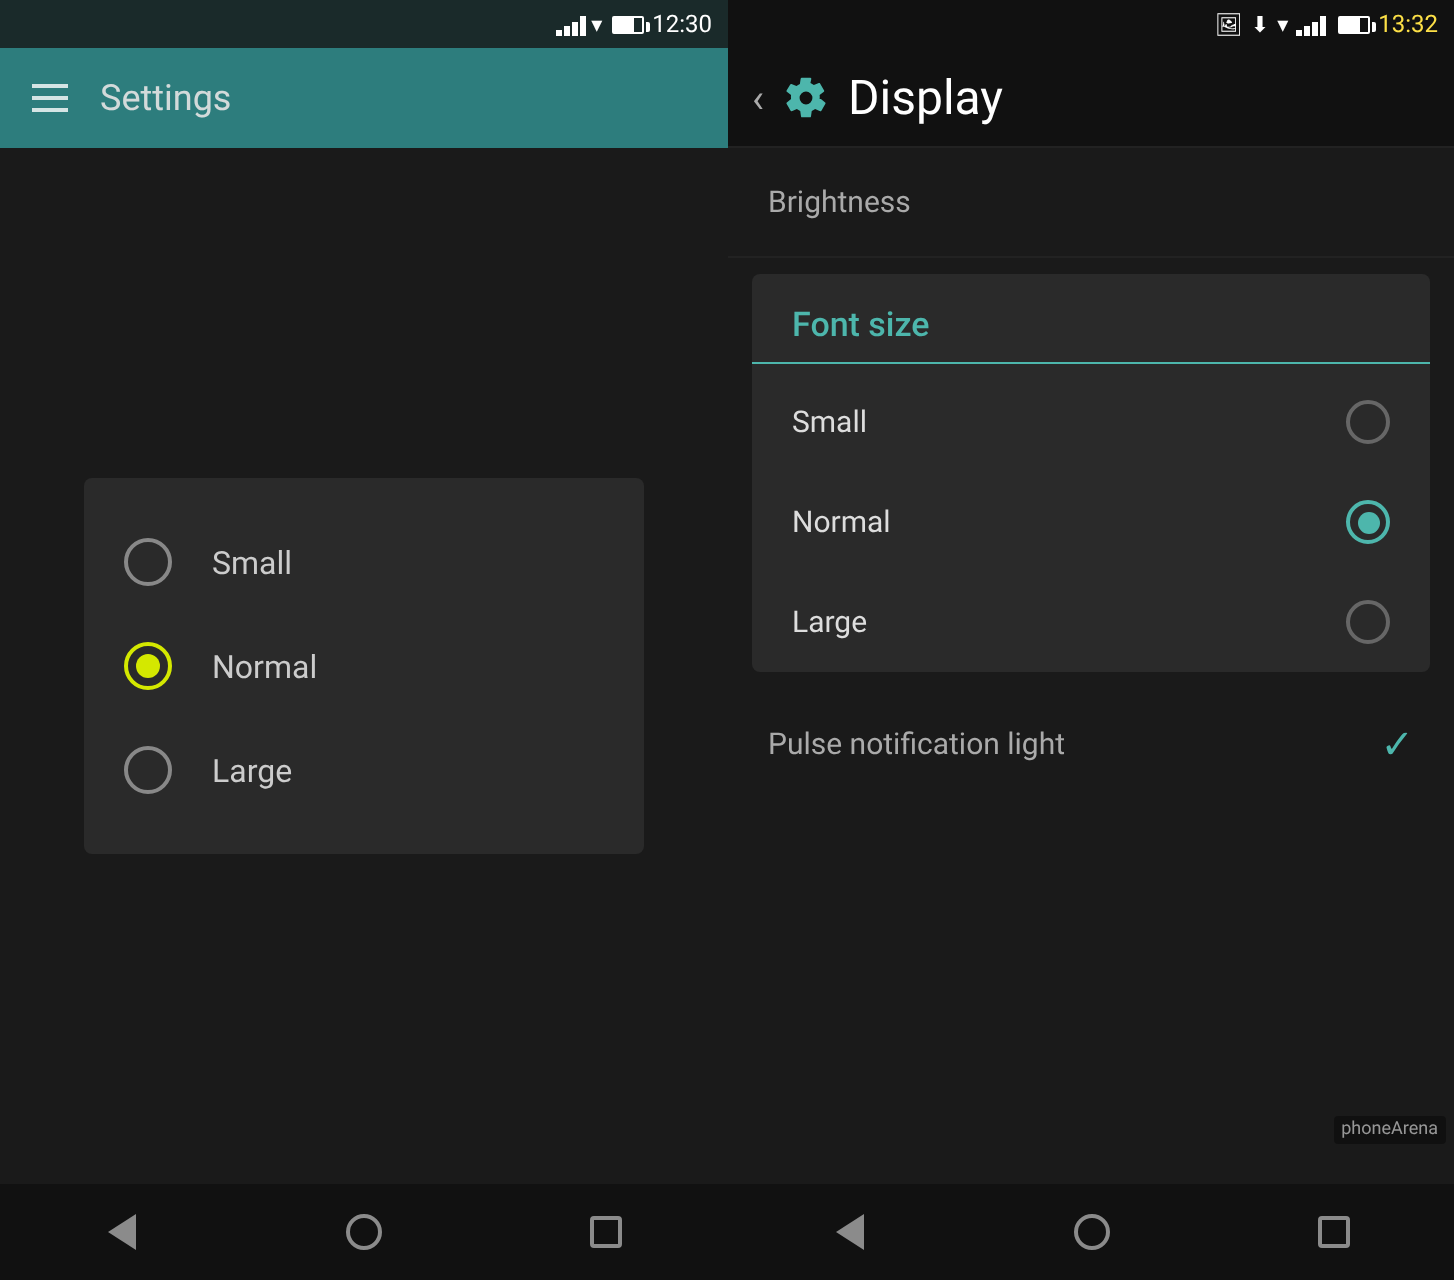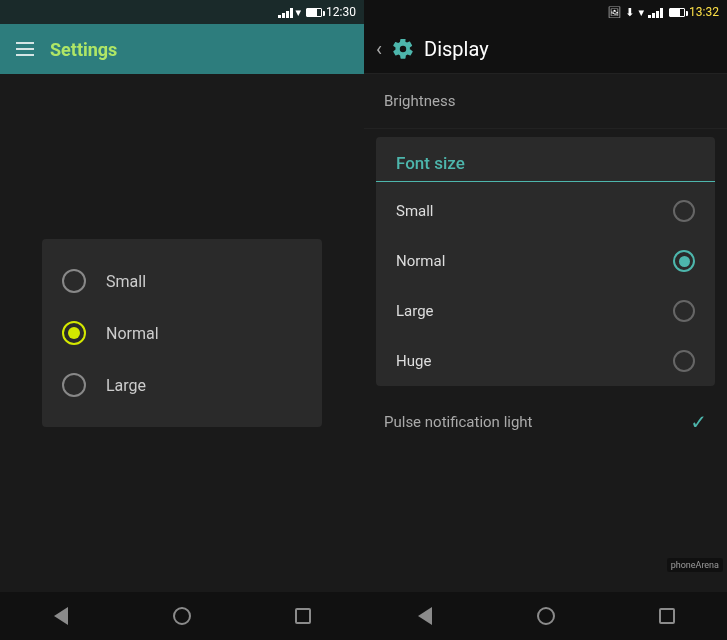--- a/index.html
+++ b/index.html
@@ -63,23 +63,23 @@
 
     .hamburger span {
       display: block;
       width: 18px;
       height: 2px;
       background: #fff;
       opacity: 0.8;
     }
 
     .top-bar-title-left {
-      color: #bef264;
+      color: #e5e5e5;
       font-size: 18px;
-      font-weight: 700;
+      font-weight: 400;
       opacity: 0.9;
     }
 
     .left-content {
       flex: 1;
       display: flex;
       align-items: center;
       justify-content: center;
     }
 
@@ -187,21 +187,21 @@
     }
 
     .gear-icon-right {
       width: 22px;
       height: 22px;
       color: #4db6ac;
     }
 
     .top-bar-title-right {
       color: #fff;
-      font-size: 20px;
+      font-size: 24px;
       font-weight: 400;
     }
 
     .right-content {
       flex: 1;
       overflow-y: auto;
       padding: 0;
     }
 
     .setting-row {
@@ -487,24 +487,20 @@
       <div class="dialog-radio-item">
         <span class="dialog-radio-label">Normal</span>
         <div class="dialog-radio-circle selected"></div>
       </div>
 
       <div class="dialog-radio-item">
         <span class="dialog-radio-label">Large</span>
         <div class="dialog-radio-circle"></div>
       </div>
 
-      <div class="dialog-radio-item">
-        <span class="dialog-radio-label">Huge</span>
-        <div class="dialog-radio-circle"></div>
-      </div>
 
 
     </div>
 
     <div class="setting-row-with-check">
       <span>Pulse notification light</span>
       <span class="checkmark">✓</span>
     </div>
 
 

